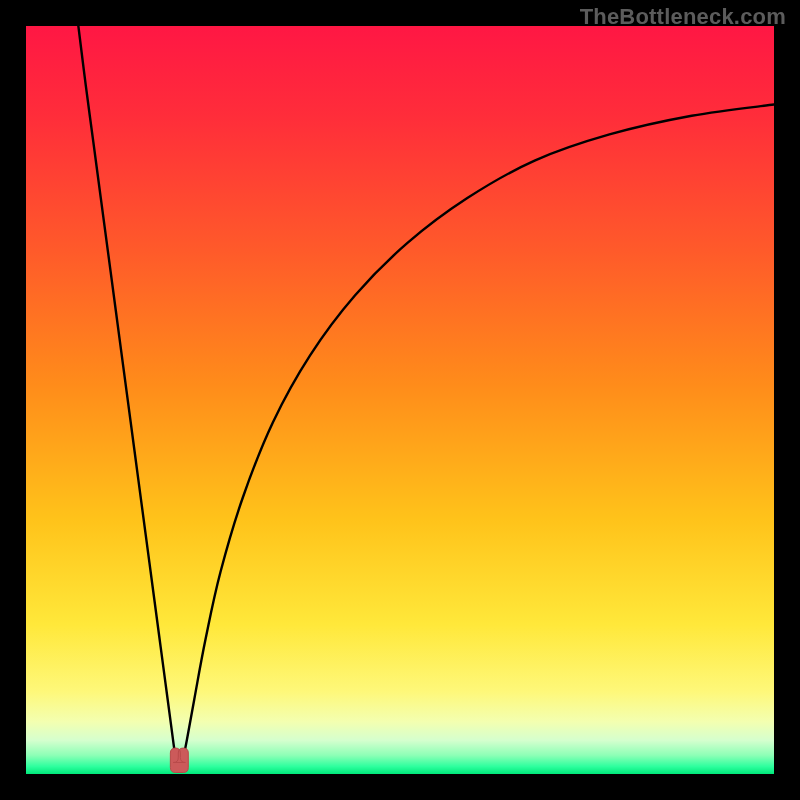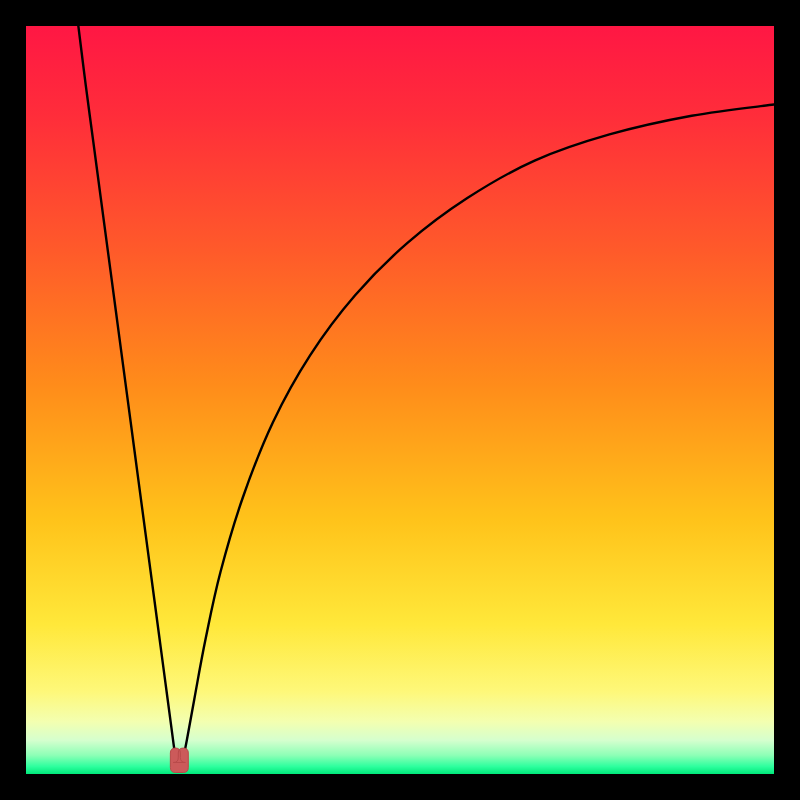--- a/index.html
+++ b/index.html
@@ -32,20 +32,21 @@
     font-weight: bold;
     color: #5c5c5c;
     letter-spacing: 0.2px;
     z-index: 10;
   }
 </style>
 </head>
 <body>
 
 <div id="chart-container">
+  <div id="watermark">TheBottleneck.com</div>
   <svg id="plot-area" viewBox="0 0 748 748" preserveAspectRatio="none">
     <defs>
       <linearGradient id="bg-grad" x1="0" y1="0" x2="0" y2="1">
           <stop offset="0%" stop-color="#ff1744"></stop>
           <stop offset="12%" stop-color="#ff2d3a"></stop>
           <stop offset="30%" stop-color="#ff5a2a"></stop>
           <stop offset="48%" stop-color="#ff8c1a"></stop>
           <stop offset="66%" stop-color="#ffc31a"></stop>
           <stop offset="80%" stop-color="#ffe83a"></stop>
           <stop offset="89%" stop-color="#fef87a"></stop>

